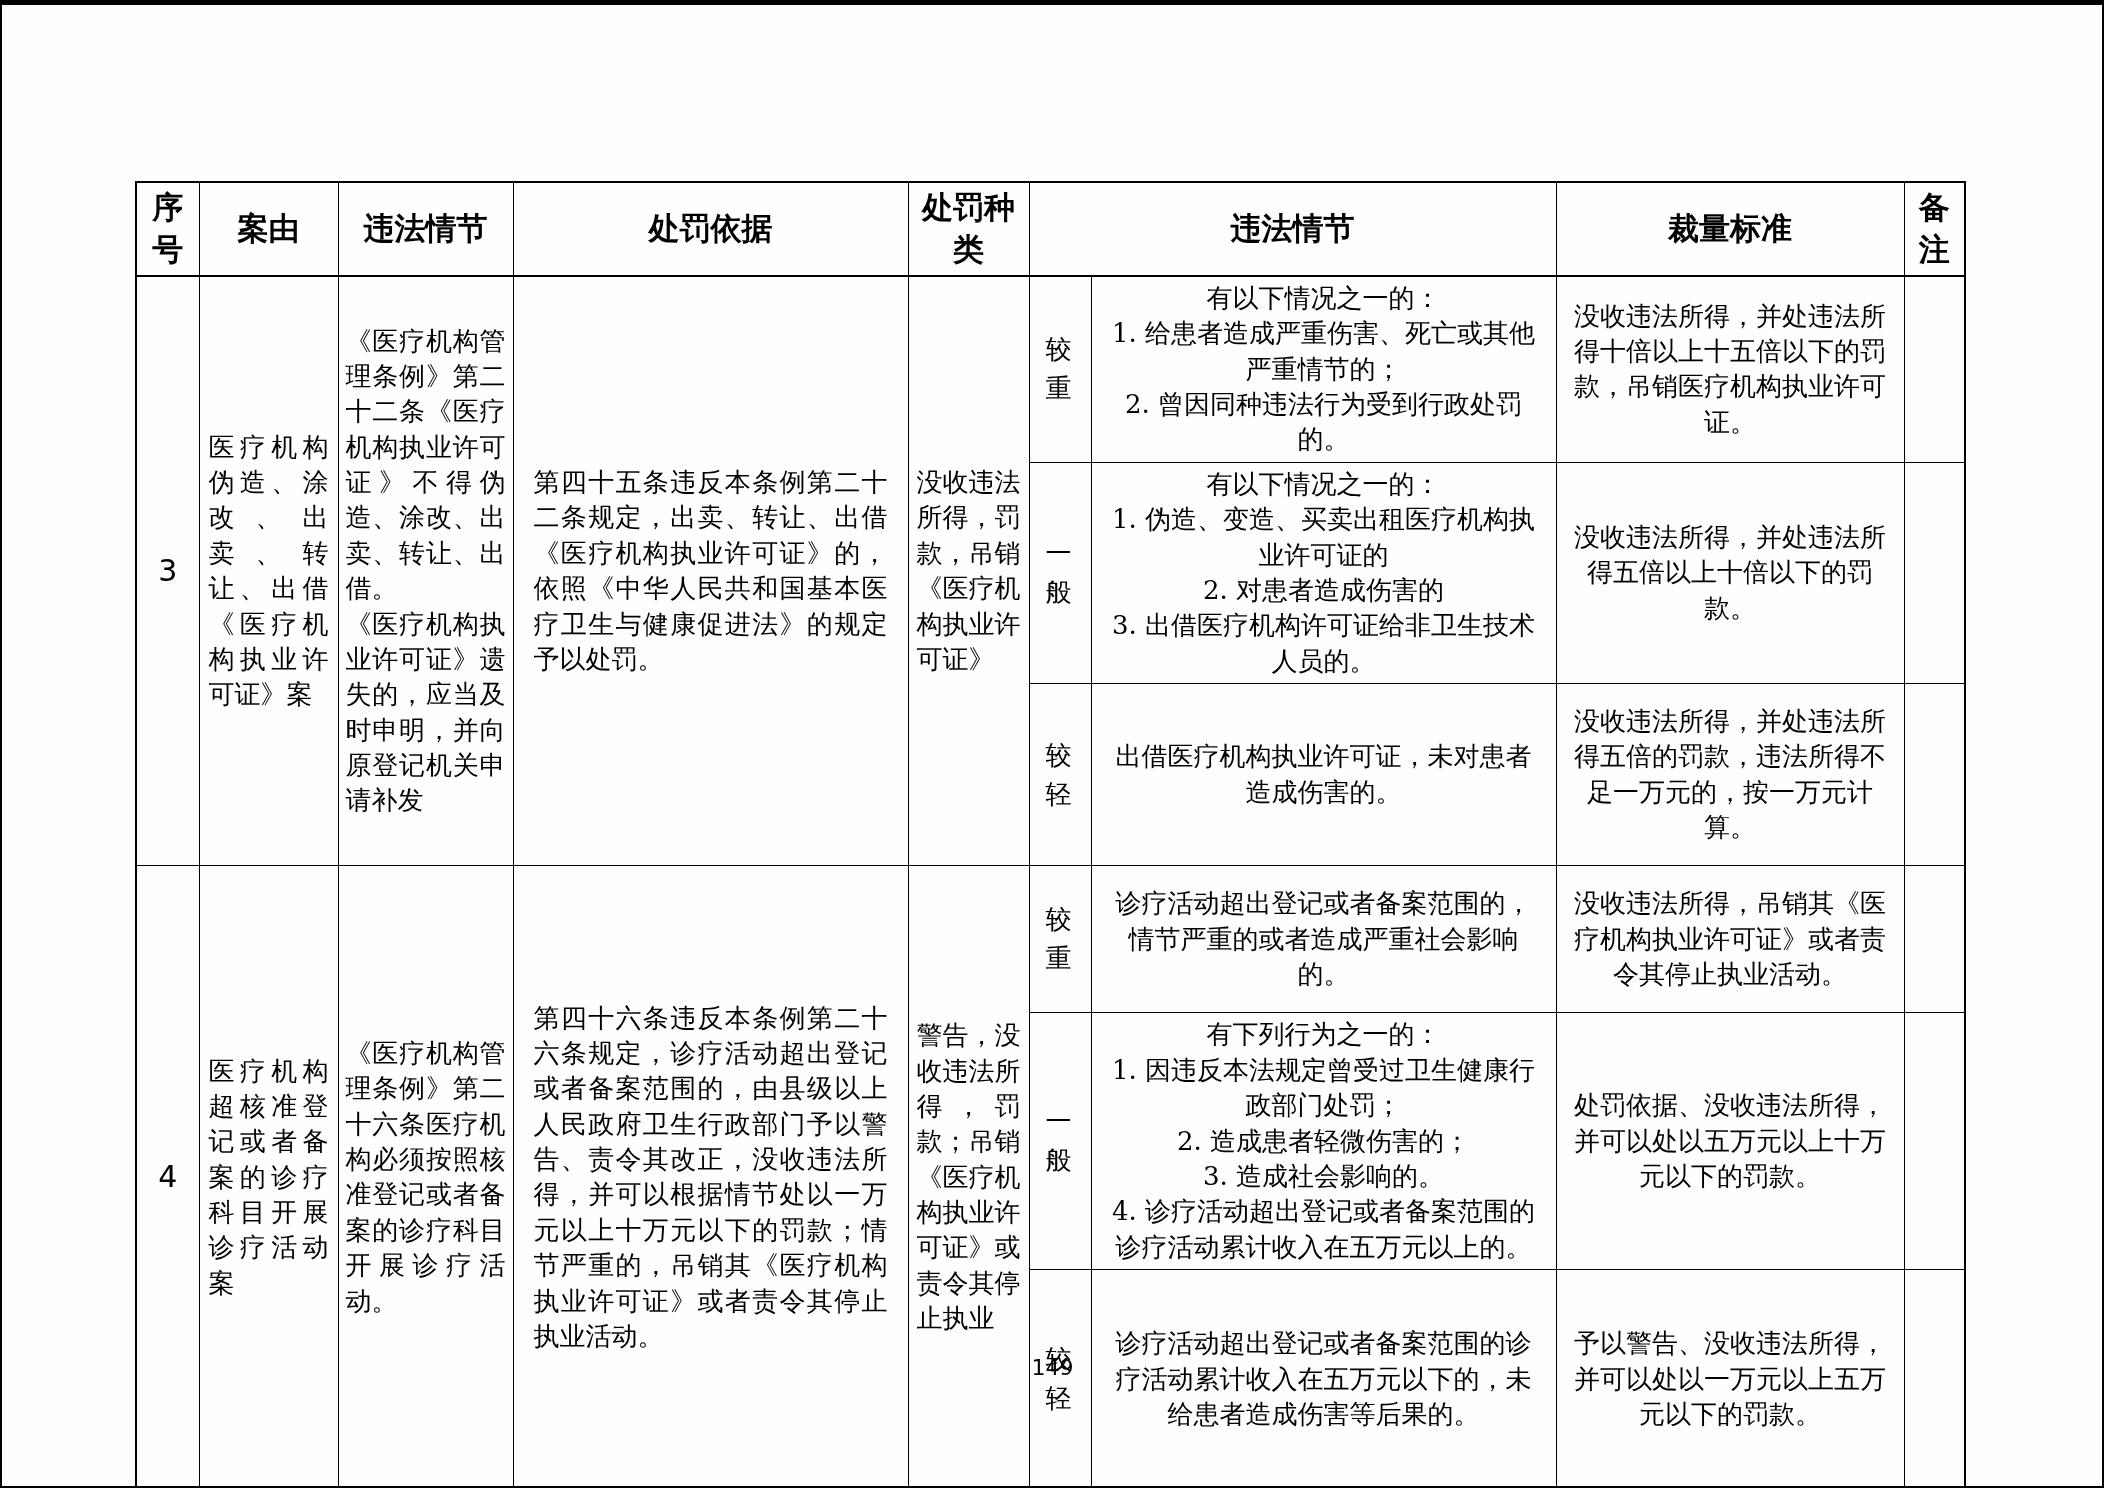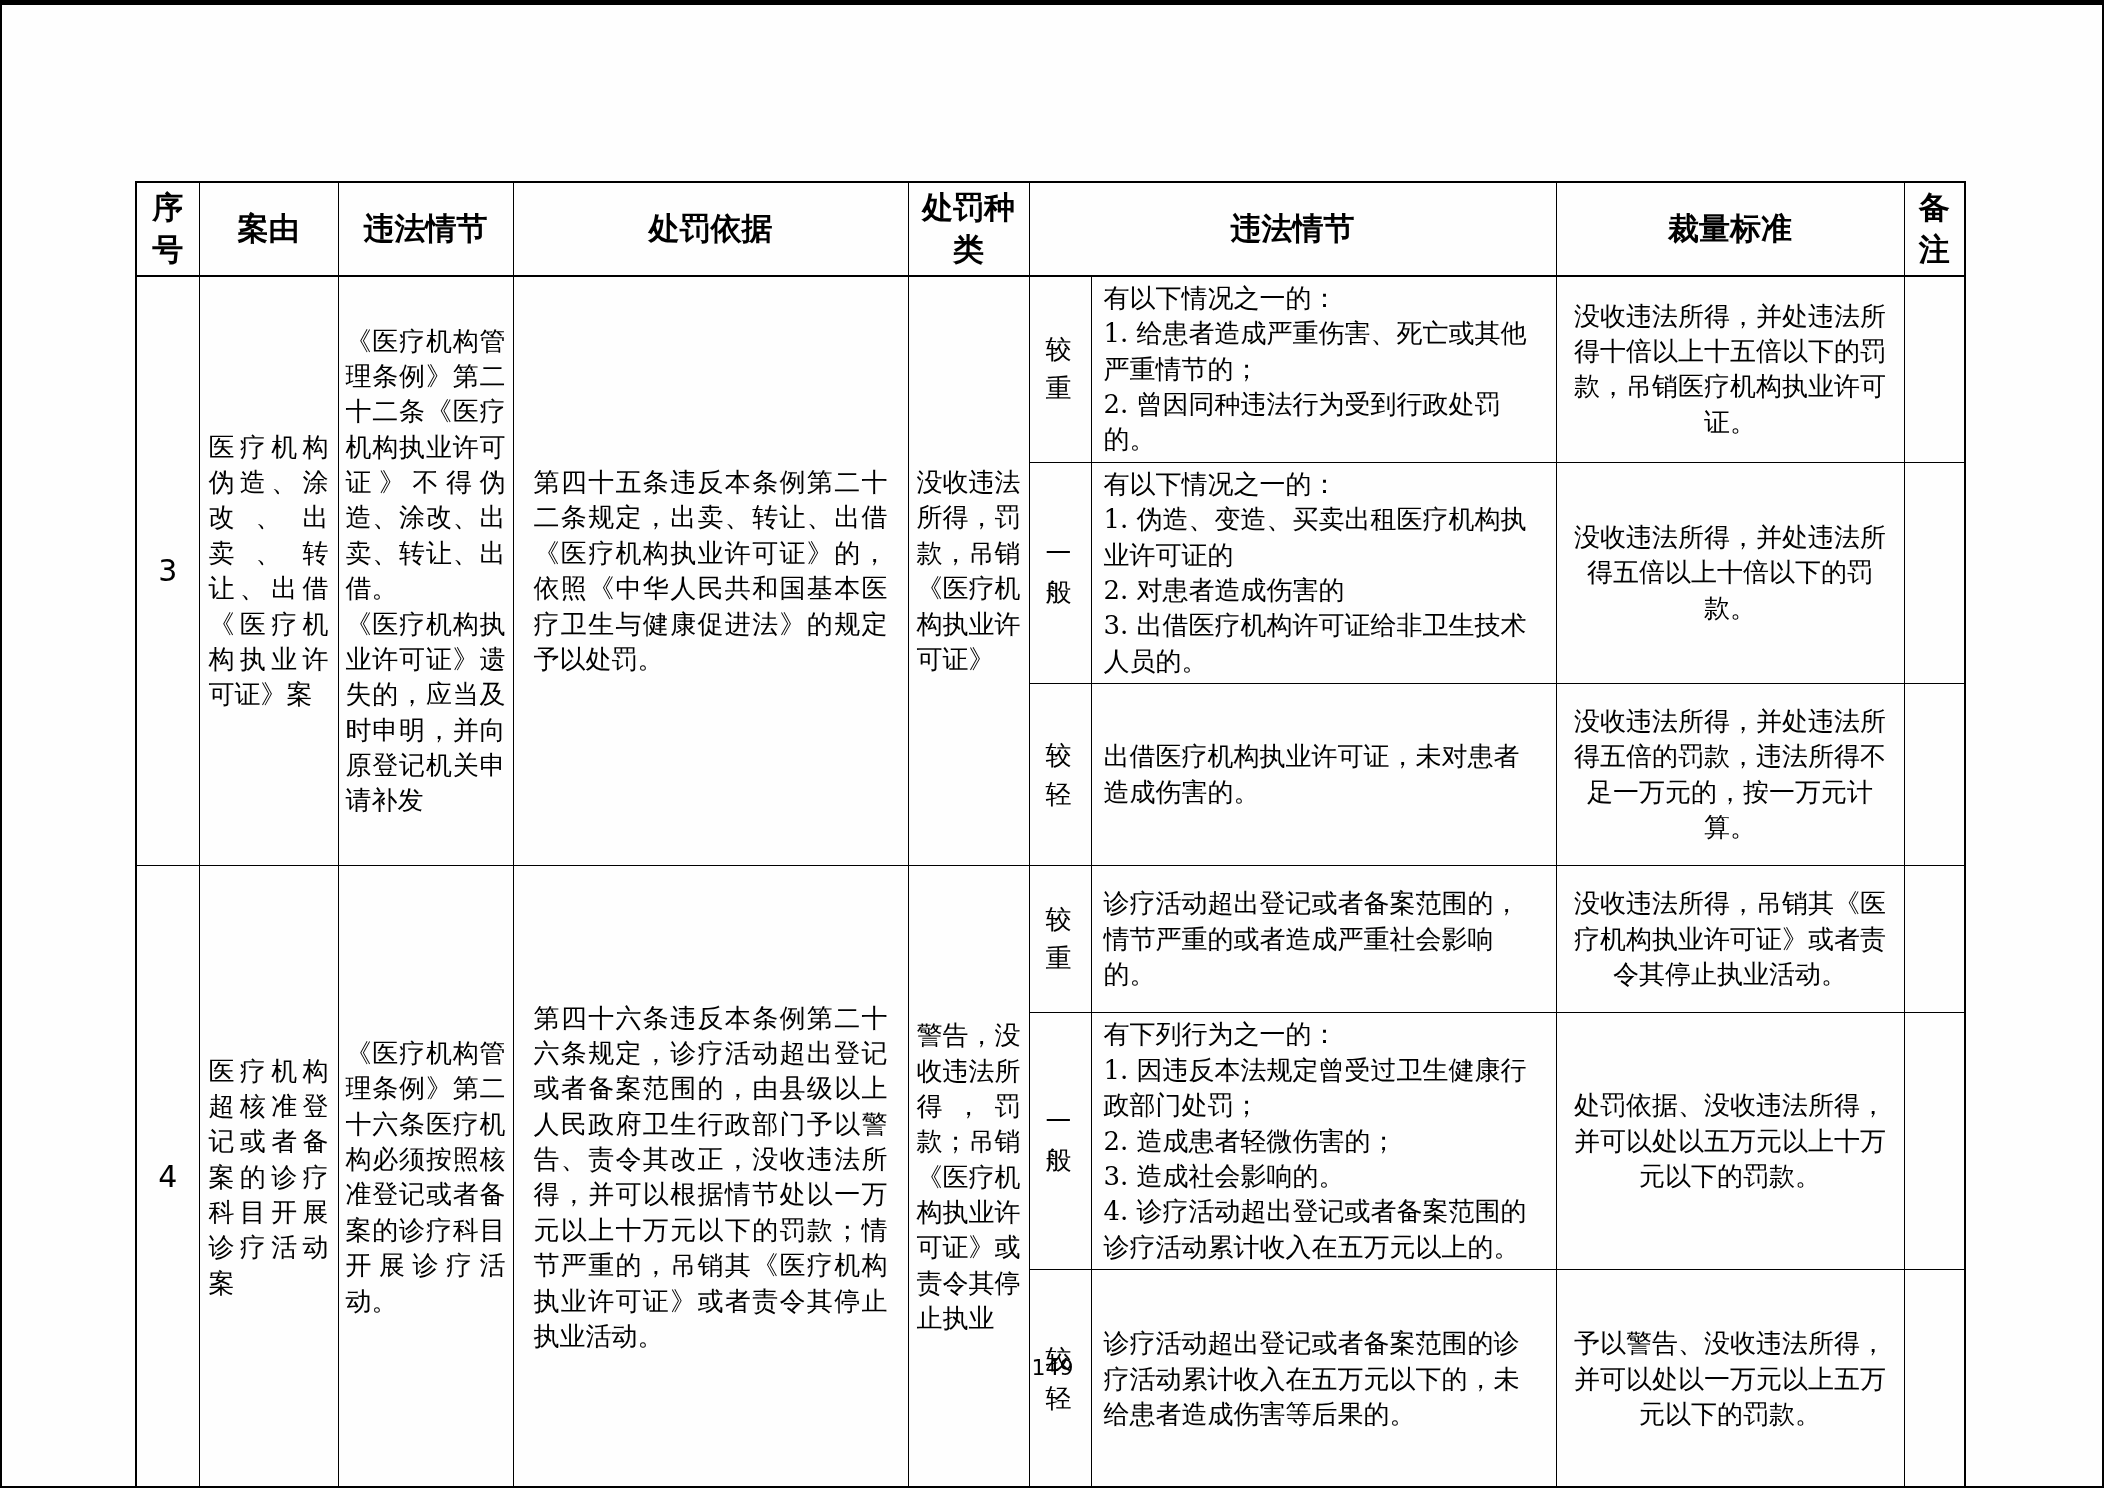--- a/index.html
+++ b/index.html
@@ -43,21 +43,21 @@
   .c-no {
     text-align: center;
     font-family: "DejaVu Sans", "Liberation Sans", sans-serif;
     font-size: 30px;
   }
   .c-case   { text-align: justify; padding: 0 9px; margin-left: 40px; }
   .c-reg    { text-align: justify; padding: 0 7px; white-space: pre-line; }
   .c-basis  { text-align: justify; padding: 0 20px; }
   .c-ptype  { text-align: justify; padding: 0 8px; }
   .c-sev    { padding: 0 16px; line-height: 1.5; }
-  .c-circ   { text-align: left; padding: 4px 12px; white-space: pre-line; }
+  .c-circ   { text-align: center; padding: 4px 12px; white-space: pre-line; }
   .c-std    { text-align: center; padding: 20px 12px; white-space: pre-line; }
   .c-remark { padding: 0; }
   .page-number {
     position: absolute;
     left: 1px;
     right: 0;
     top: 1350px;
     text-align: center;
     font-size: 22px;
     font-family: "DejaVu Sans", "Liberation Sans", sans-serif;

